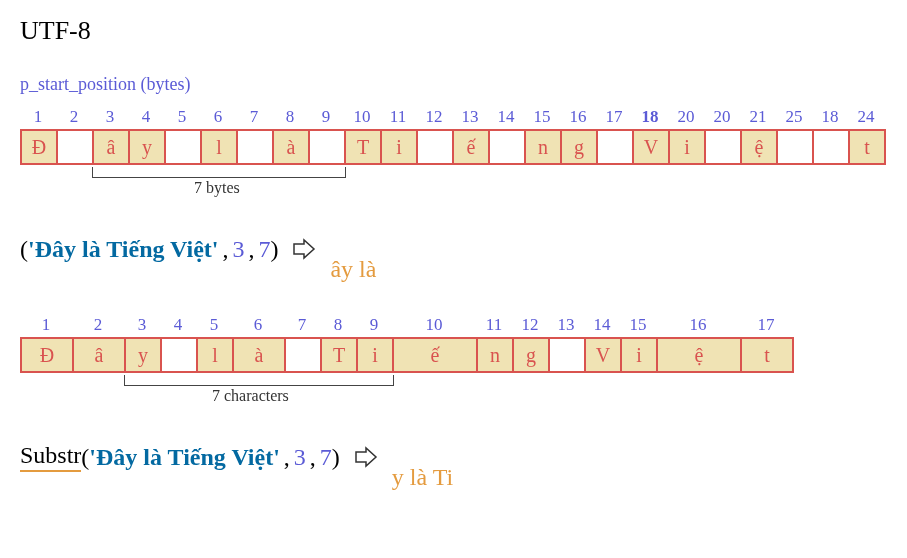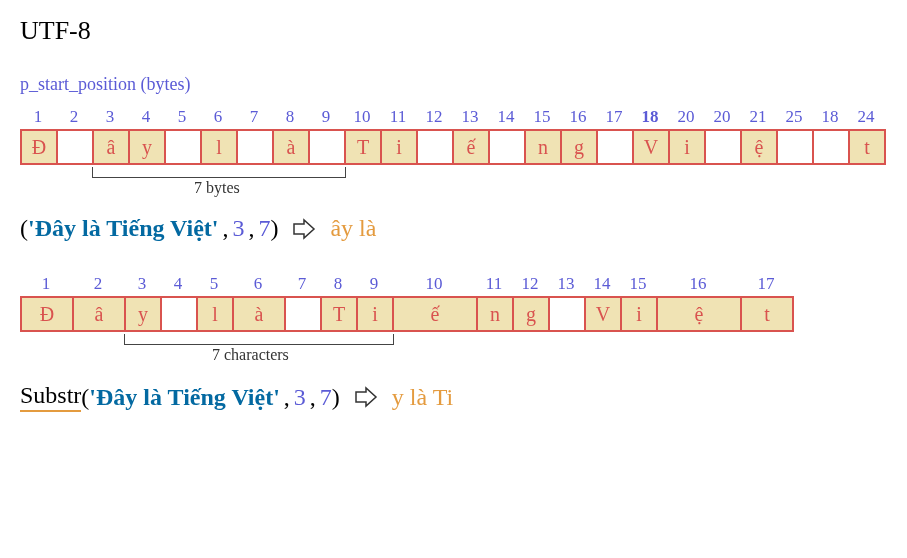--- a/index.html
+++ b/index.html
@@ -90,21 +90,21 @@
   }
   .expr .fn { color: #000; border-bottom: 2px solid #e49b3f; padding-bottom: 1px;}
   .expr .paren { color: #000; }
   .expr .str { color: #0369a1; font-weight: bold; }
   .expr .comma { color: #000; margin: 0 4px; }
   .expr .arg { color: #5b5bd6; }
   .expr .arrow-box {
     margin: 0 14px;
   }
   .arrow-box svg { display: block; }
-  .expr .res { color: #e49b3f; }
+  .expr .res { color: #e49b3f; margin-top: 41px; }
 </style>
 </head>
 <body>
 
 <div class="title">UTF-8</div>
 
 <div class="caption">p_start_position (bytes)</div>
 <div class="ruler" id="byte-ruler">
     <div class="num" style="width: 36px;">1</div>
     <div class="num" style="width: 36px;">2</div>

